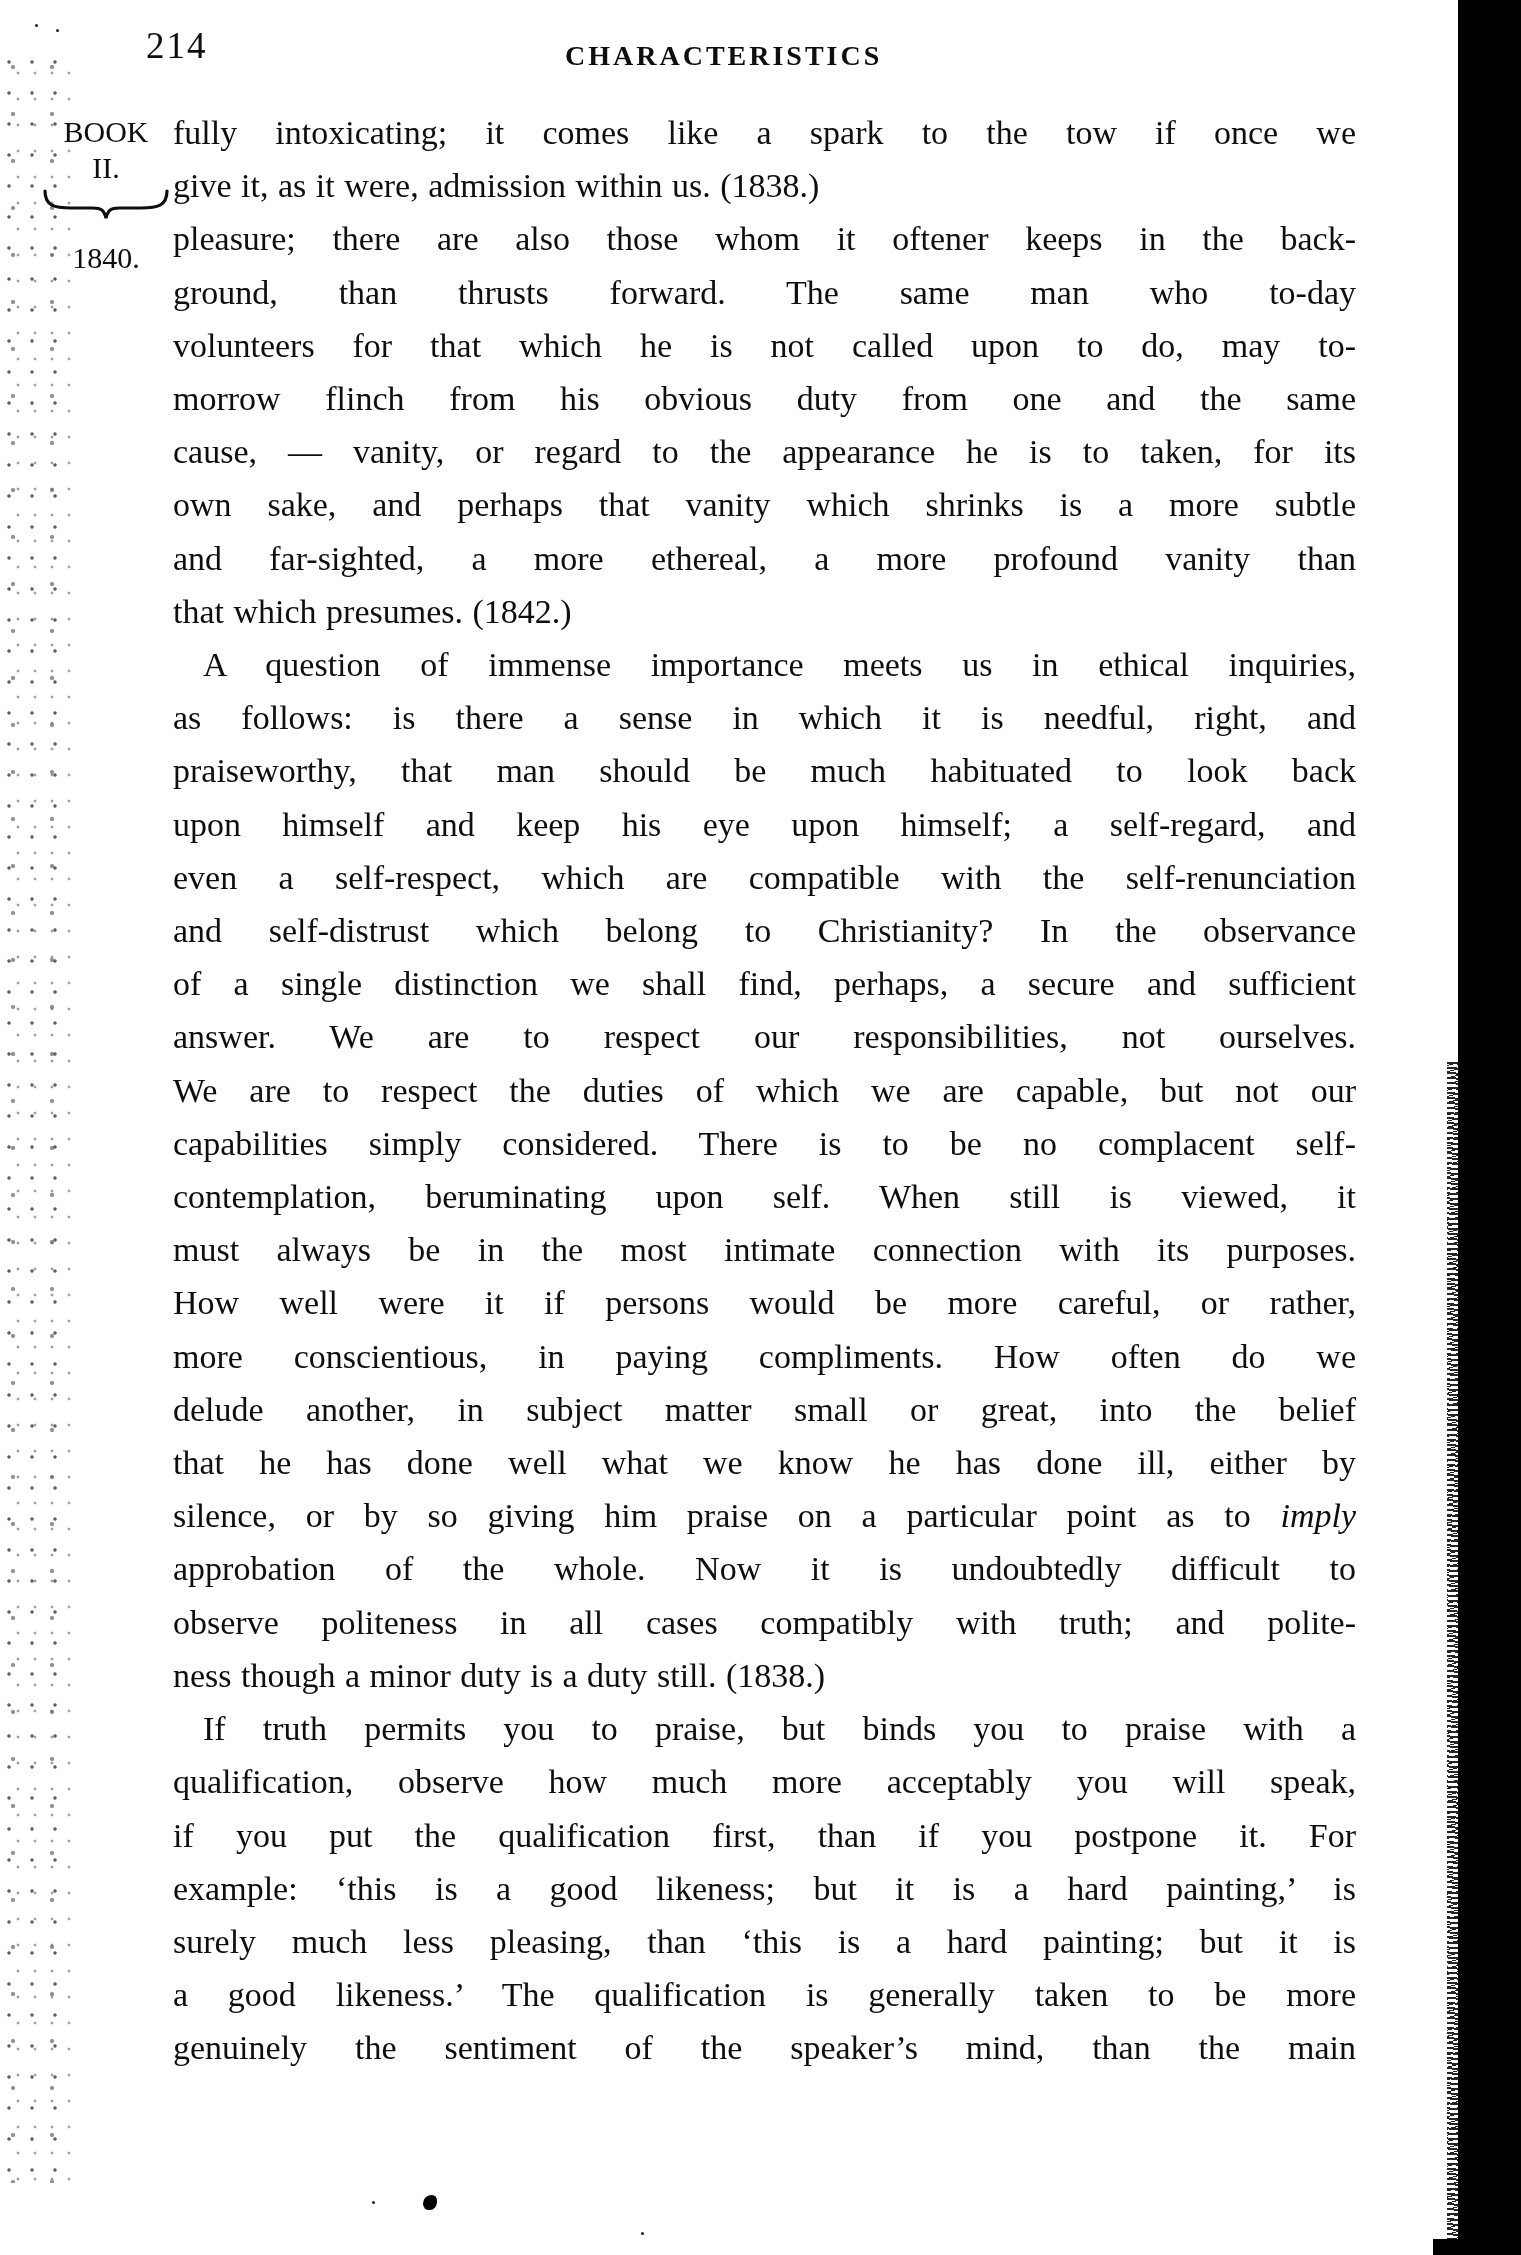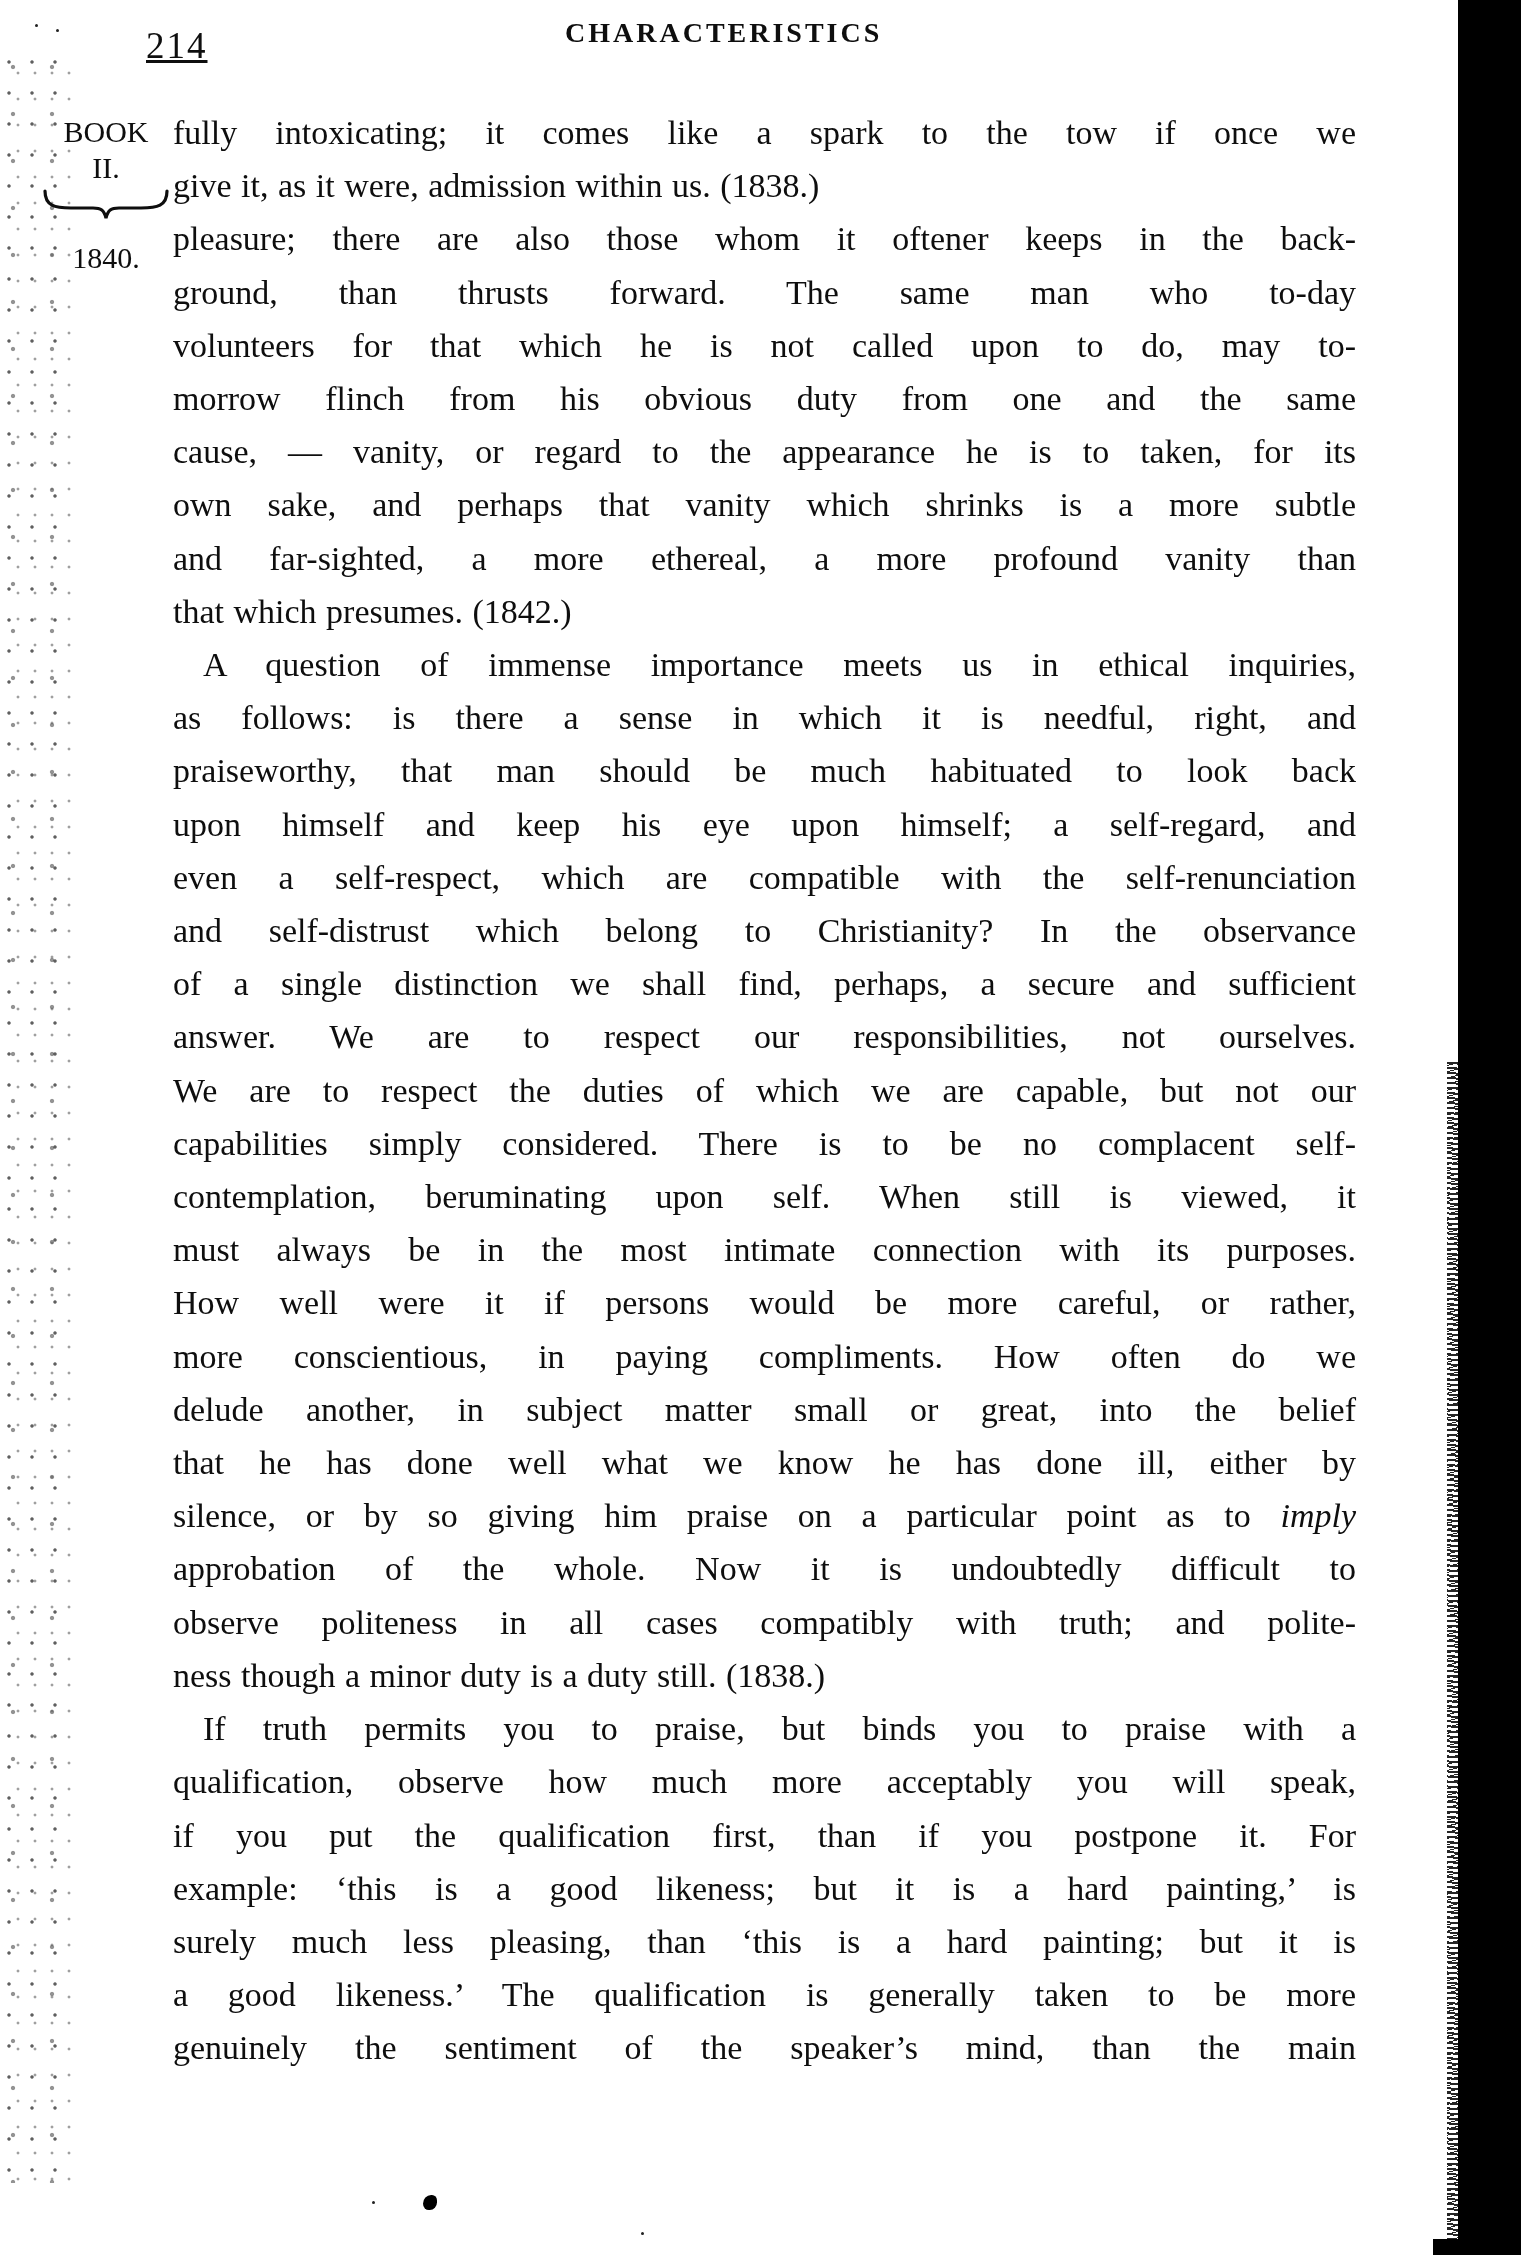--- a/index.html
+++ b/index.html
@@ -8,24 +8,24 @@
     background:#ffffff;
     position:relative;
     overflow:hidden;
     font-family:"Liberation Serif","DejaVu Serif",serif;
     color:#0e0e0e;
   }
 
   
   .page-number {
     position:absolute; left:146px; top:24px;
-    font-size:37px; letter-spacing:2px;text-decoration:underline;
+    font-size:37px; letter-spacing:2px;
   }
   .running-head {
-    position:absolute; left:565px; top:17px; width:315px;
+    position:absolute; left:565px; top:40px; width:315px;
     text-align:left; font-size:28px; font-weight:bold;
     letter-spacing:3px;
   }
 
   
   .margin-block {
     position:absolute; left:38px; top:114px; width:136px;
     text-align:center; font-size:30px; line-height:36px;
   }
   .margin-block .brace-wrap { margin:3px auto 4px; width:130px; height:32px; }

